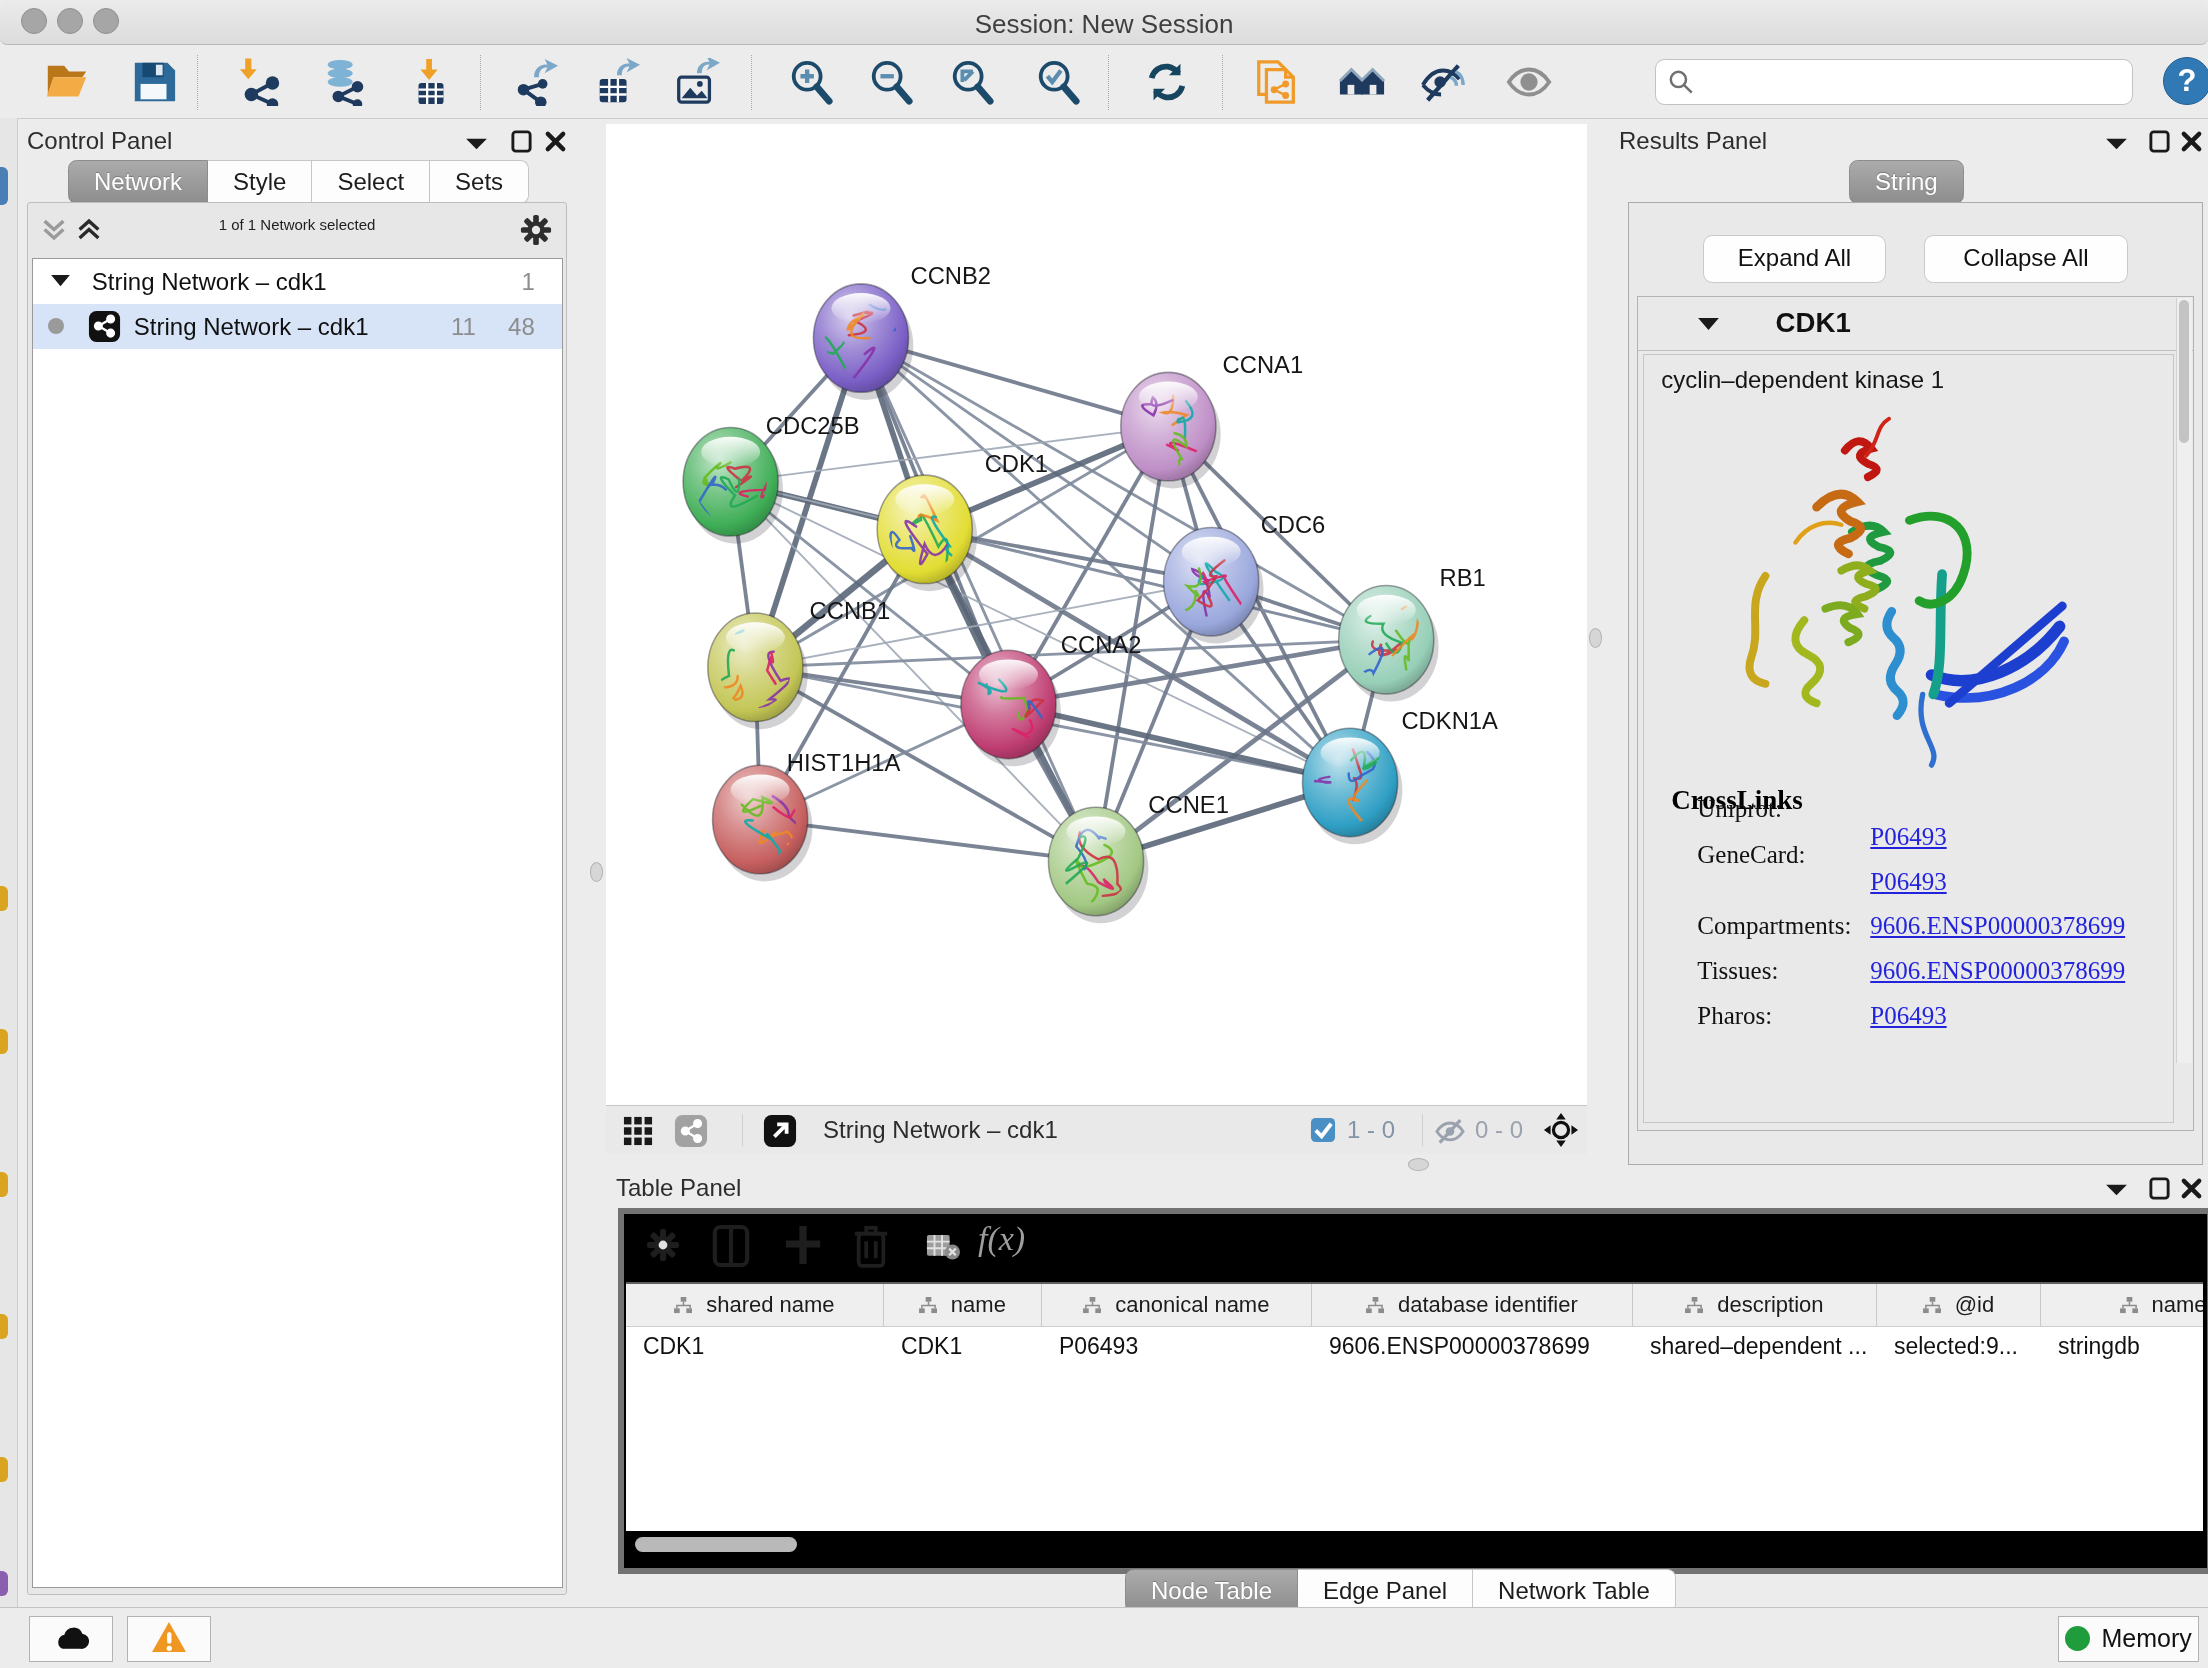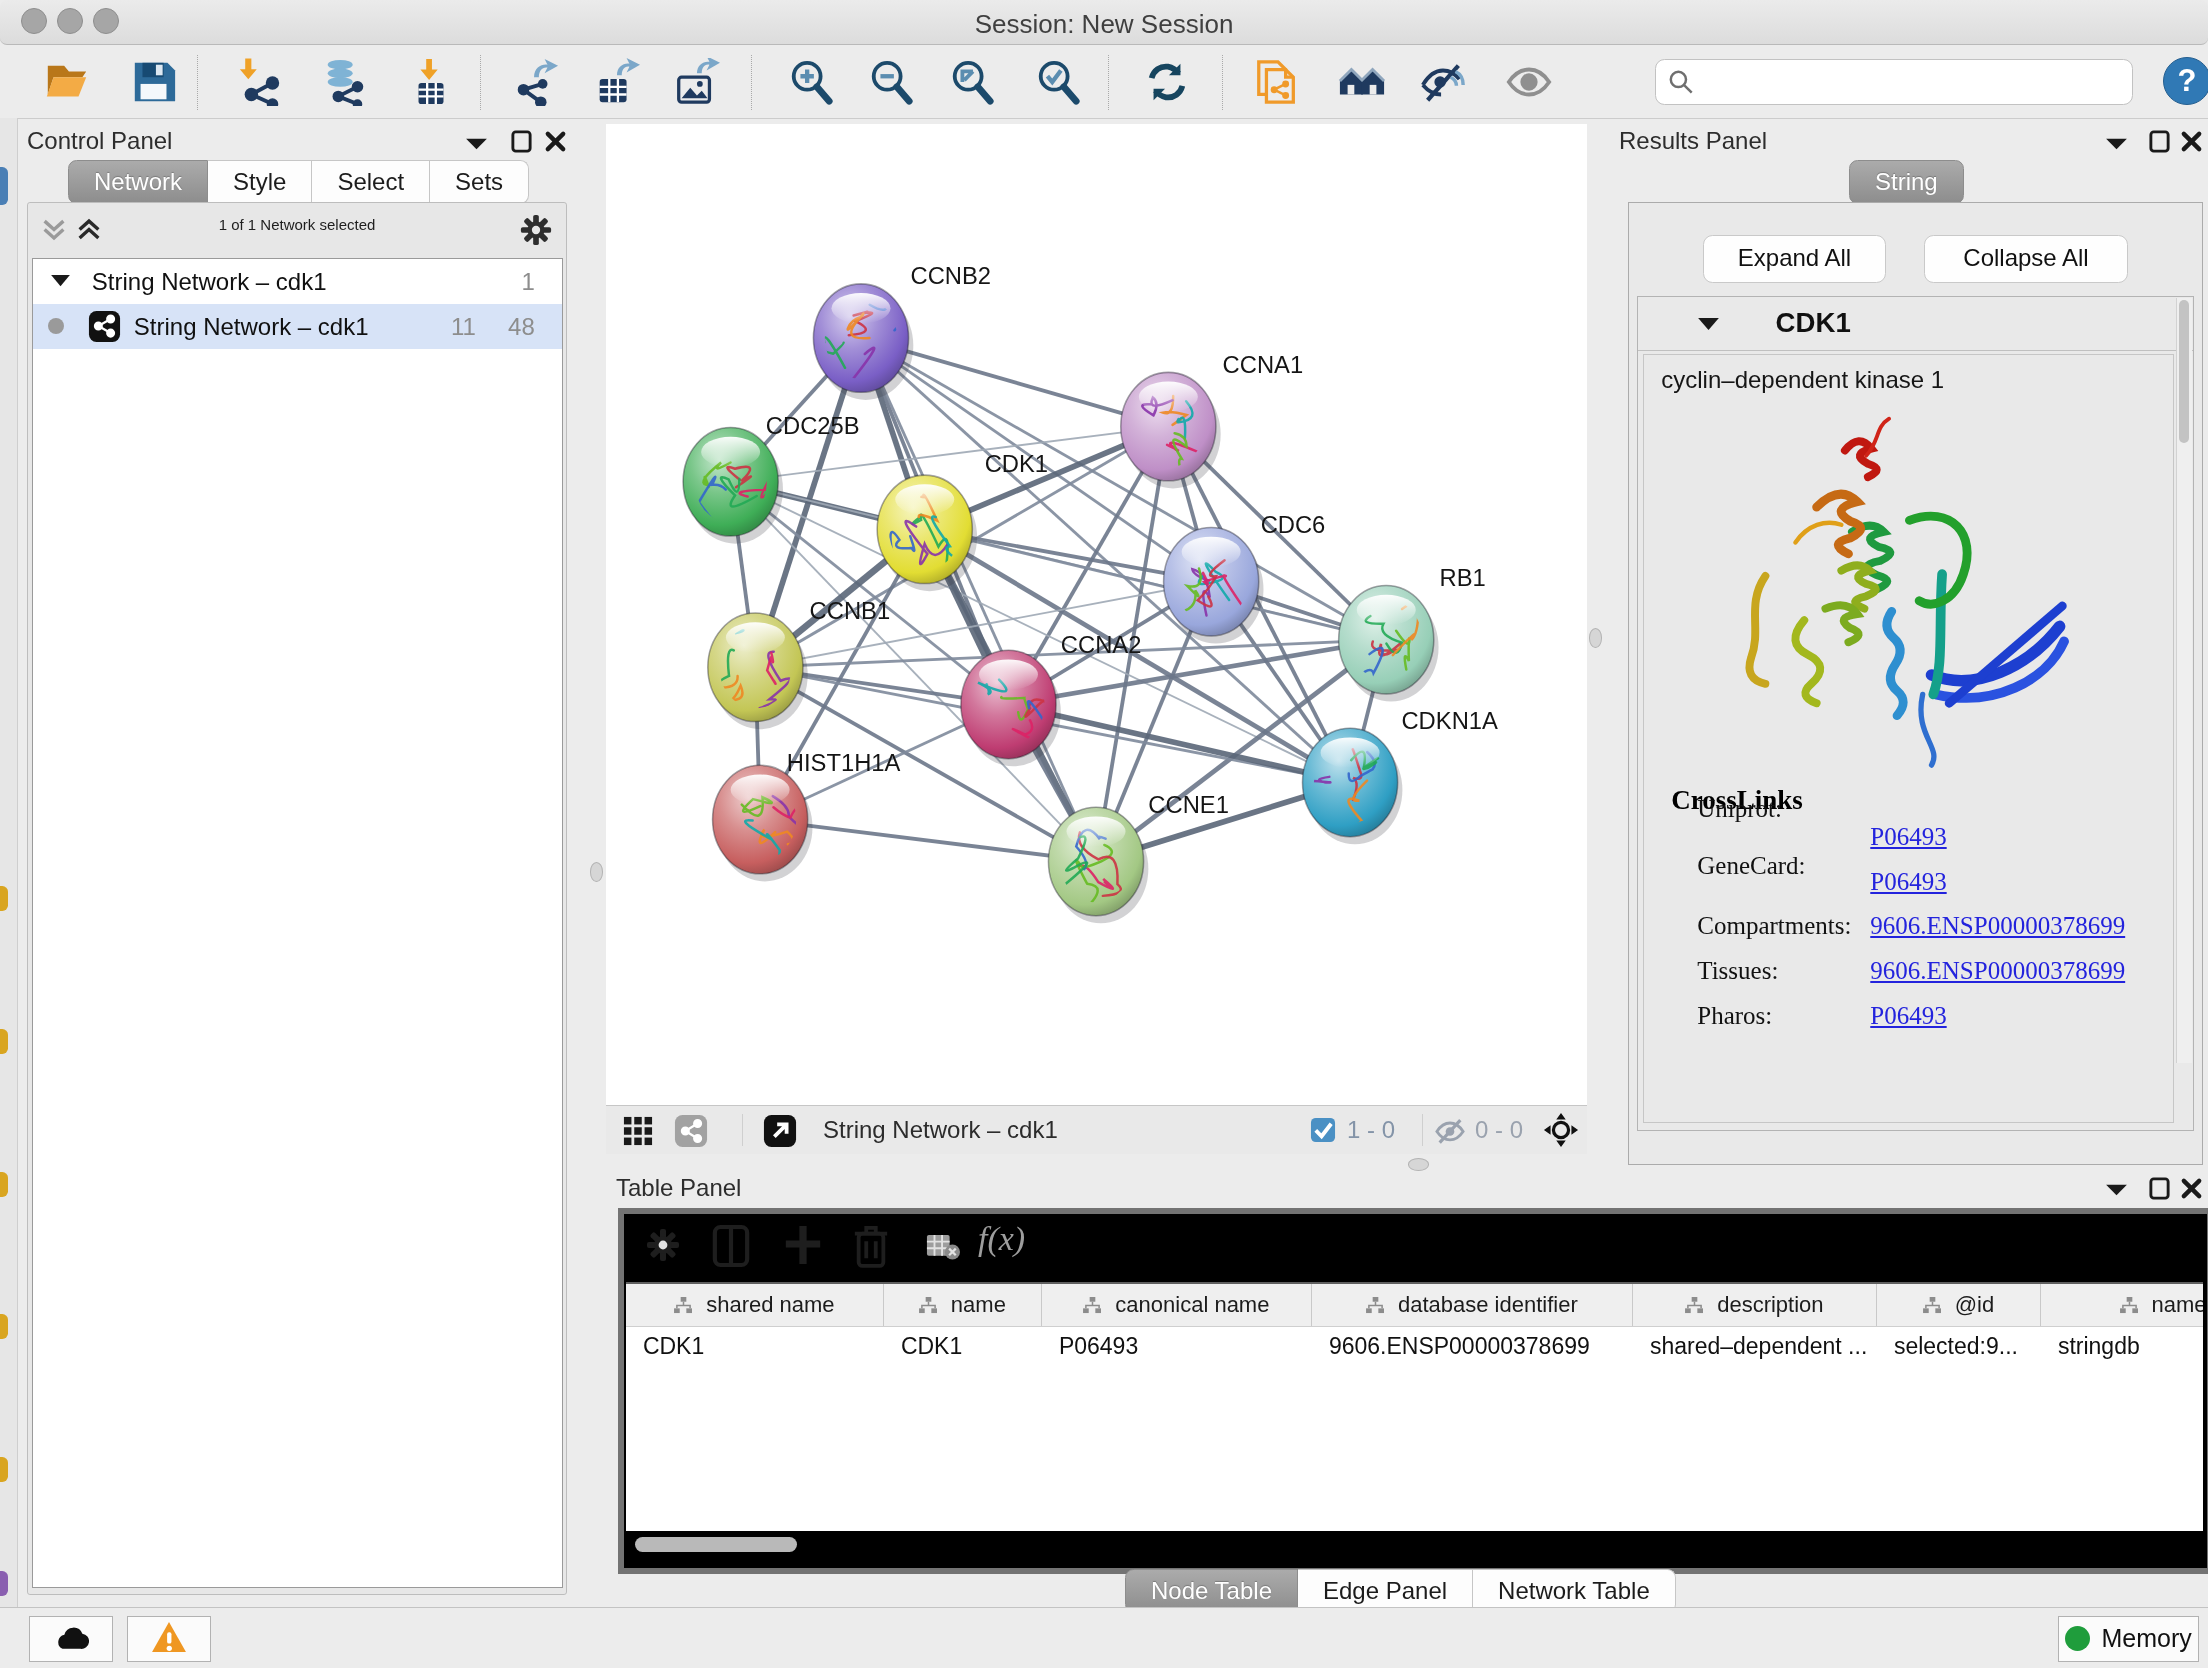--- a/index.html
+++ b/index.html
@@ -756,21 +756,21 @@
           <path d="M120 120 q26 -26 46 -6 q-32 8 -8 22 q24 7 0 19 q-26 6 -2 18" stroke="#c66a14" stroke-width="10"></path>
           <path d="M152 56 q16 -20 30 -2 q-24 6 -4 17 q20 6 0 15" stroke="#c01810" stroke-width="9"></path>
           <path d="M176 62 C192 44 186 30 202 20" stroke="#d02418" stroke-width="4.4"></path>
           <path d="M96 160 C110 140 130 134 148 140" stroke="#e0a018" stroke-width="5"></path>
         </svg>
 
         <span id="xl-head" class="xl-serif">CrossLinks</span>
         <div id="xl-rows">
             <span class="xl-row xl-serif" style="top: 440px;">Uniprot:</span>
             <a class="xl-link xl-serif" href="#" style="top: 468px;">P06493</a>
-            <span class="xl-row xl-serif" style="top: 497px;">GeneCard:</span>
+            <span class="xl-row xl-serif" style="top: 486px;">GeneCard:</span>
             <a class="xl-link xl-serif" href="#" style="top: 513px;">P06493</a>
             <span class="xl-row xl-serif" style="top: 557px;">Compartments:</span>
             <a class="xl-link xl-serif" href="#" style="top: 557px;">9606.ENSP00000378699</a>
             <span class="xl-row xl-serif" style="top: 602px;">Tissues:</span>
             <a class="xl-link xl-serif" href="#" style="top: 602px;">9606.ENSP00000378699</a>
             <span class="xl-row xl-serif" style="top: 647px;">Pharos:</span>
             <a class="xl-link xl-serif" href="#" style="top: 647px;">P06493</a>
           </div>
       </div>
       <div id="rp-scroll">

